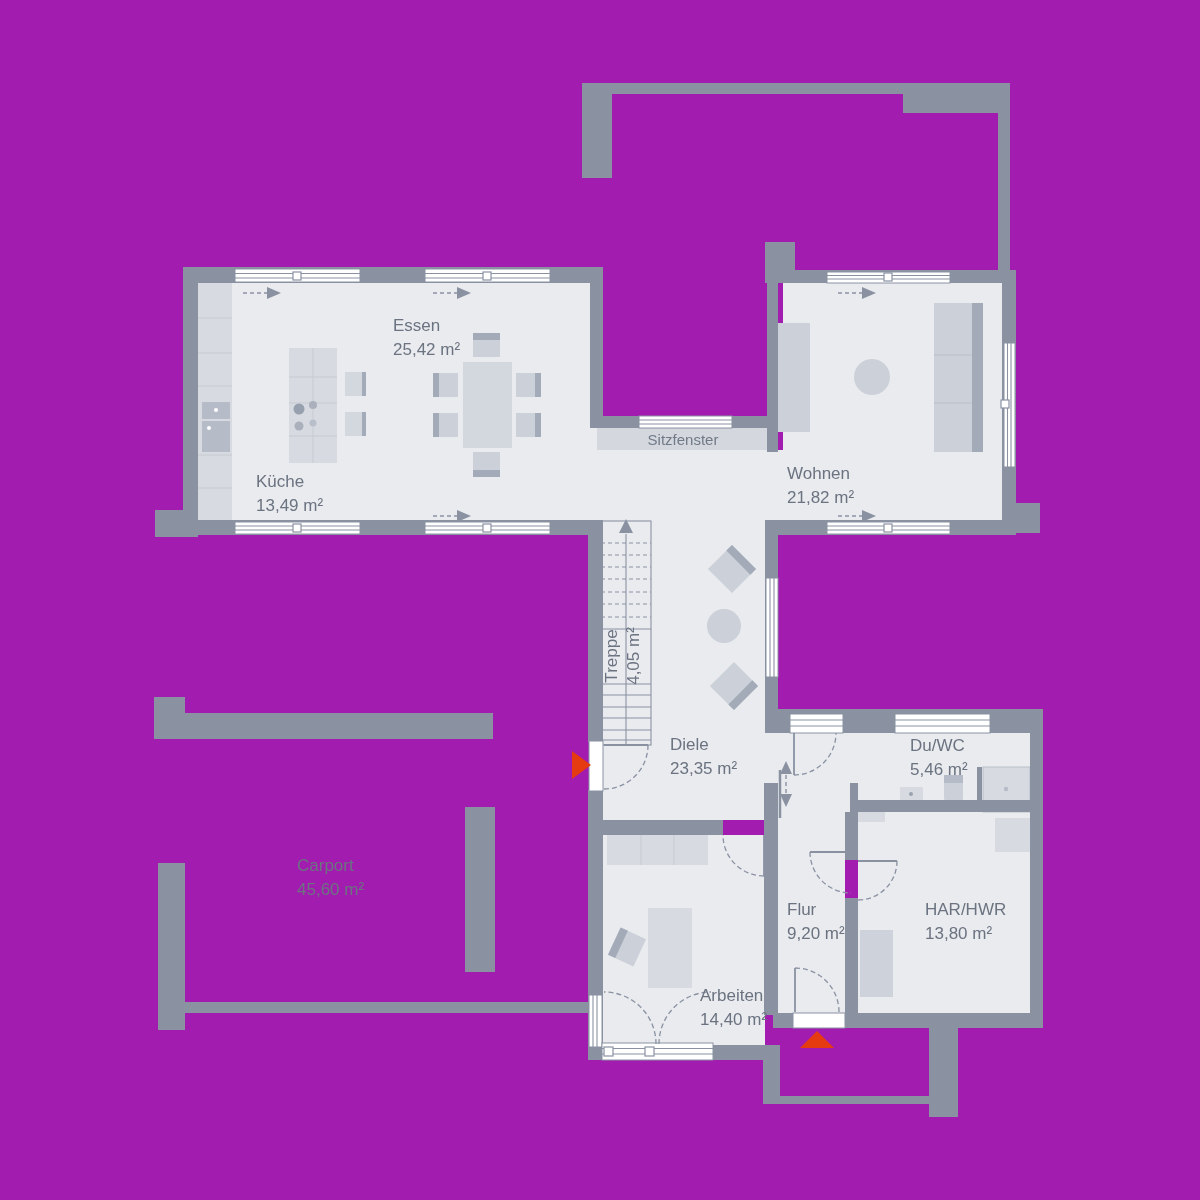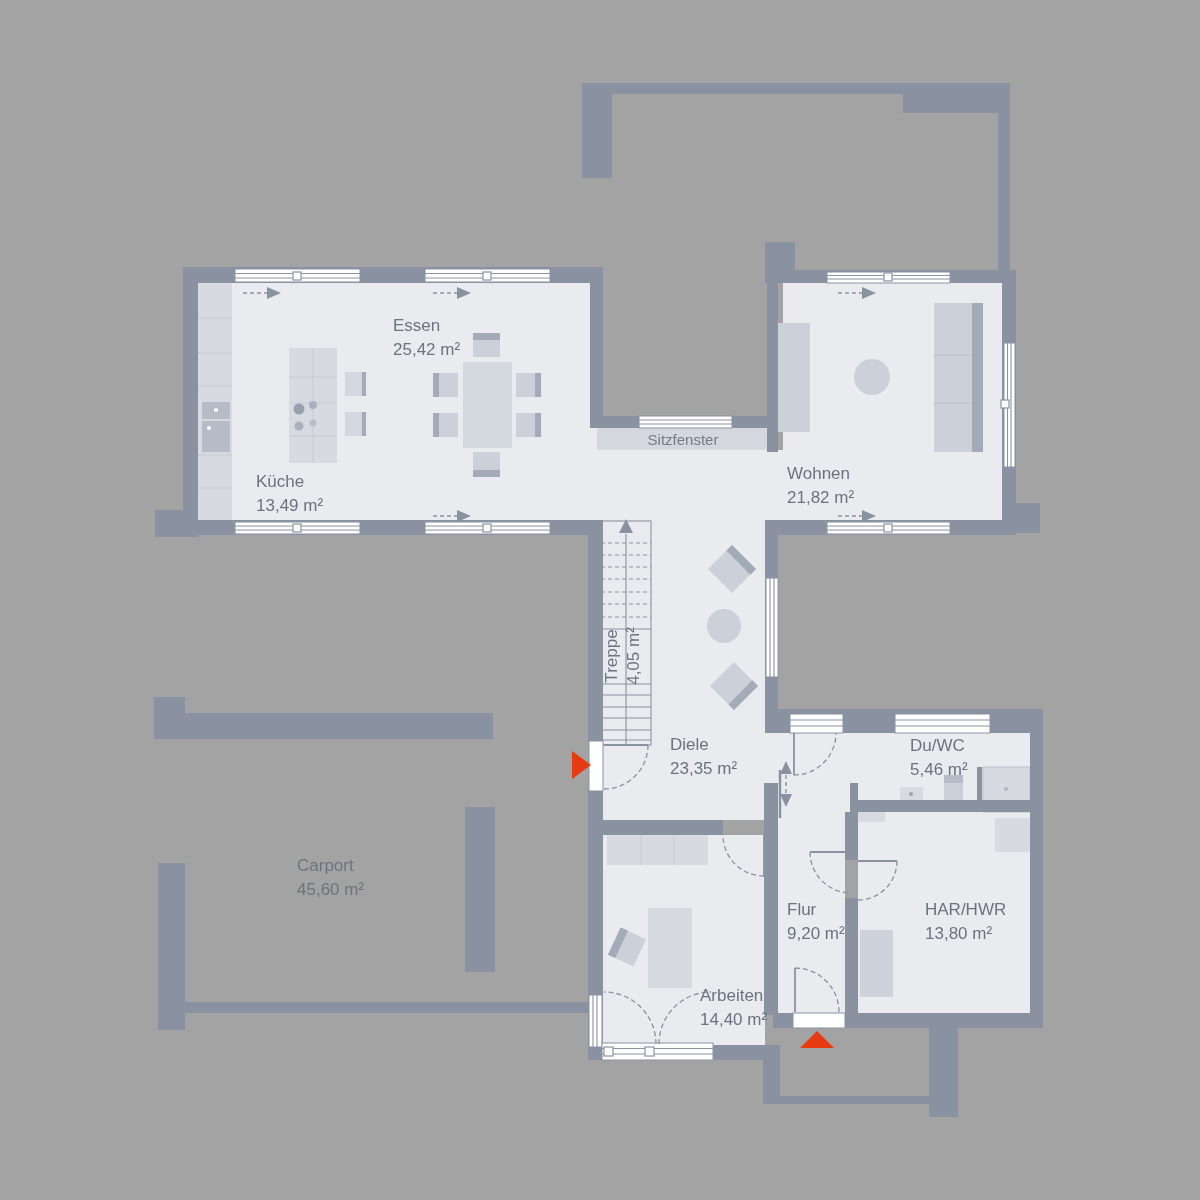--- a/index.html
+++ b/index.html
@@ -1,16 +1,16 @@
 <!DOCTYPE html>
 <html><head>
 <meta charset="utf-8">
 <style>
   html,body{margin:0;padding:0;background:#ffffff;}
-  .canvas{width:1200px;height:1200px;position:relative;background:#a3a3a3;overflow:hidden;
+  .canvas{width:1200px;height:1200px;position:relative;background:#a21caf;overflow:hidden;
           font-family:"Liberation Sans", sans-serif;}
   svg{display:block;}
   .wall{fill:#8a92a2;}
   .floor{fill:#e9ebef;}
   .win{fill:#ffffff;stroke:#8a92a2;stroke-width:1;}
   .winline{stroke:#8a92a2;stroke-width:1.1;}
   .handle{fill:#ffffff;stroke:#8a92a2;stroke-width:1.2;}
   .furn{fill:#d3d7de;}
   .furn2{fill:#d7dae0;}
   .furn3{fill:#ccd0d8;}

